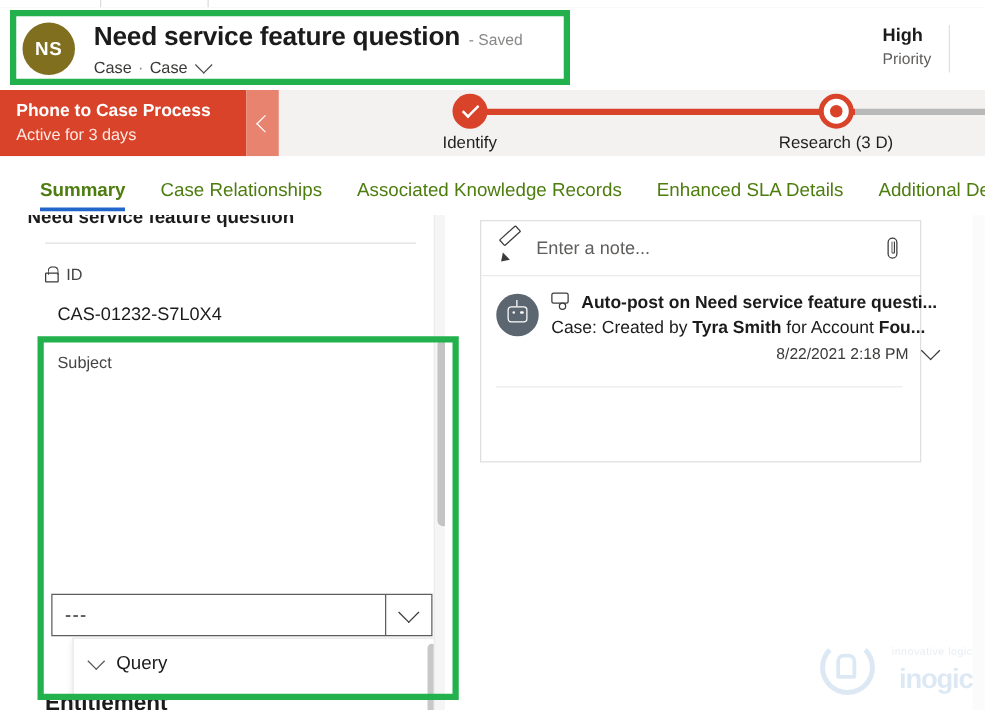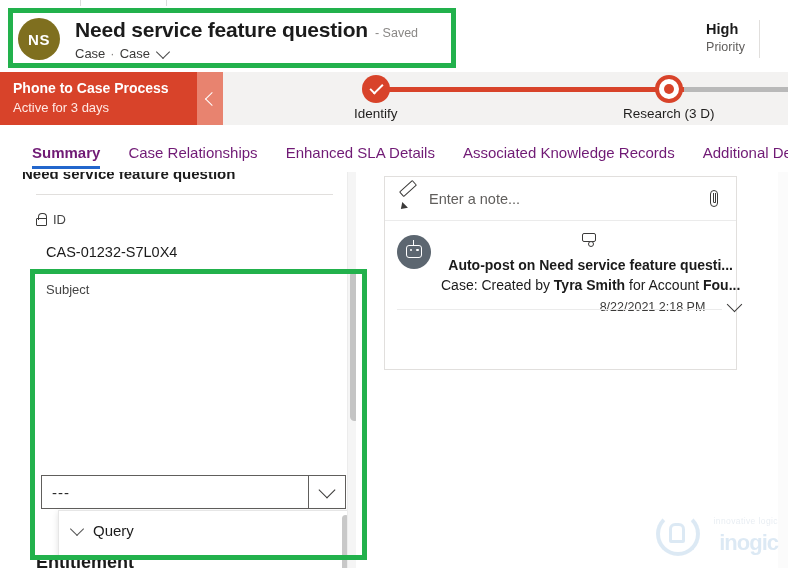--- a/index.html
+++ b/index.html
@@ -120,21 +120,21 @@
   .stage .sdur { color: #201f1e; }
 
   
   .tabbar {
     position: absolute; left: 0; top: 125px; width: 788px; height: 47px;
     background: #ffffff; border-bottom: 1px solid #e1dfdd;
     overflow: hidden;
   }
   .tabs { display: flex; align-items: flex-end; height: 47px; padding-left: 18px; }
   .tab {
-    position: relative; font-size: 15px; color: #701a75;
+    position: relative; font-size: 15px; color: #4d7c0f;
     padding: 0 14px 11px 14px; white-space: nowrap;
   }
   .tab.active { font-weight: bold; }
   .tab.active::after {
     content: ""; position: absolute; left: 14px; right: 14px; bottom: 3px;
     height: 3px; background: #2266cc;
   }
 
   
   .body-area {
@@ -277,36 +277,36 @@
   .bot-avatar .face::before, .bot-avatar .face::after {
     content: ""; position: absolute; top: 3px; width: 2.4px; height: 2.4px;
     background: #ffffff; border-radius: 50%;
   }
   .bot-avatar .face::before { left: 2.5px; }
   .bot-avatar .face::after { right: 2.5px; }
   .bot-avatar .ant {
     position: absolute; left: 16px; top: 5px; width: 1.4px; height: 5px; background: #ffffff;
   }
   .post-body { flex: 1; margin-left: 10px; padding-top: 2px; }
-  .post-title-row { display: flex; align-items: center; gap: 7px; flex-direction: column; }
+  .post-title-row { display: flex; align-items: center; gap: 7px; }
   .post-icon { width: 17px; height: 15px; position: relative; flex: 0 0 17px; }
   .post-icon .scr {
     position: absolute; left: 0; top: 0; width: 14px; height: 9px;
     border: 1.4px solid #3b3a39; box-sizing: border-box; border-radius: 2px;
   }
   .post-icon .cog {
     position: absolute; left: 6px; top: 8px; width: 6px; height: 6px;
     border: 1.3px solid #3b3a39; border-radius: 50%; box-sizing: border-box;
     background: #ffffff;
   }
   .post-title { font-size: 14px; font-weight: bold; color: #1b1b1b; white-space: nowrap; }
   .post-desc { font-size: 14px; color: #1b1b1b; margin-top: 4px; white-space: nowrap; }
   .post-desc b { font-weight: bold; }
   .post-time-row {
-    display: flex; align-items: center; justify-content: flex-end; gap: 24px;
+    display: flex; align-items: center; justify-content: flex-end; gap: 12px;
     margin-top: 6px; font-size: 12.5px; color: #3b3a39;
   }
   .chev-dn-thin {
     width: 10px; height: 10px;
     border-right: 1.3px solid #3b3a39; border-bottom: 1.3px solid #3b3a39;
     transform: rotate(45deg); margin-bottom: 4px;
   }
   .post-sep { position: absolute; left: 12px; right: 14px; top: 132px; height: 1px; background: #ebebeb; }
 
   
@@ -402,22 +402,22 @@
           <span class="sdur">(3 D)</span>
         </div>
       </div>
     </div>
   </div>
 
   <div class="tabbar">
     <div class="tabs">
       <div class="tab active">Summary</div>
       <div class="tab">Case Relationships</div>
+      <div class="tab">Associated Knowledge Records</div>
       <div class="tab">Enhanced SLA Details</div>
-      <div class="tab">Associated Knowledge Records</div>
       <div class="tab">Additional Det</div>
     </div>
   </div>
 
   <div class="body-area">
 
     <div class="form-col">
       <div class="form-inner">
 
         <div class="field-clip-top">

